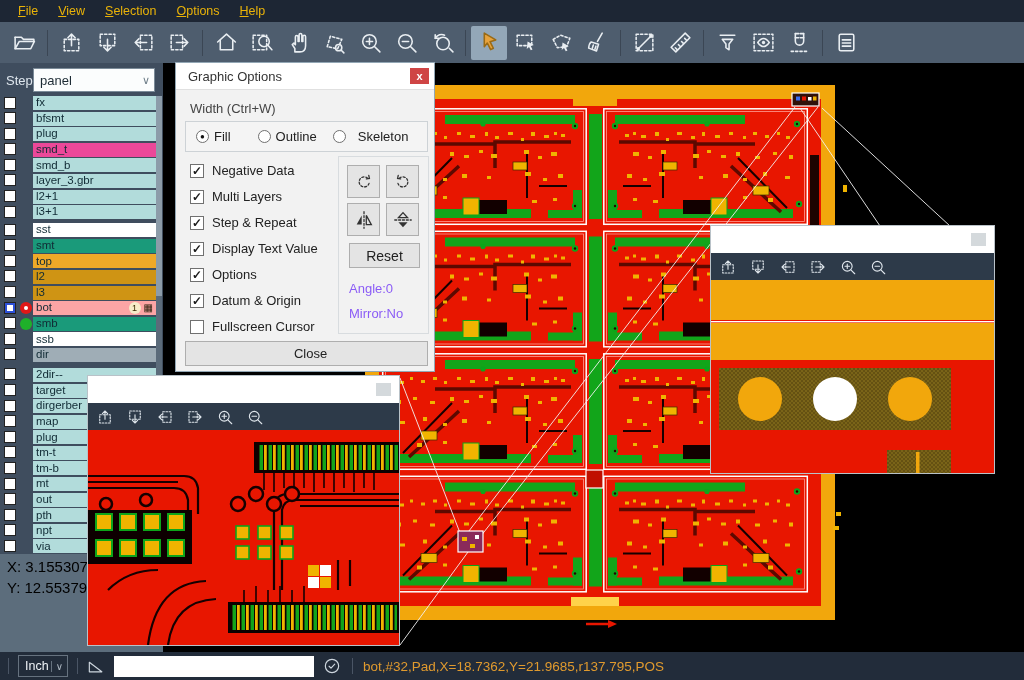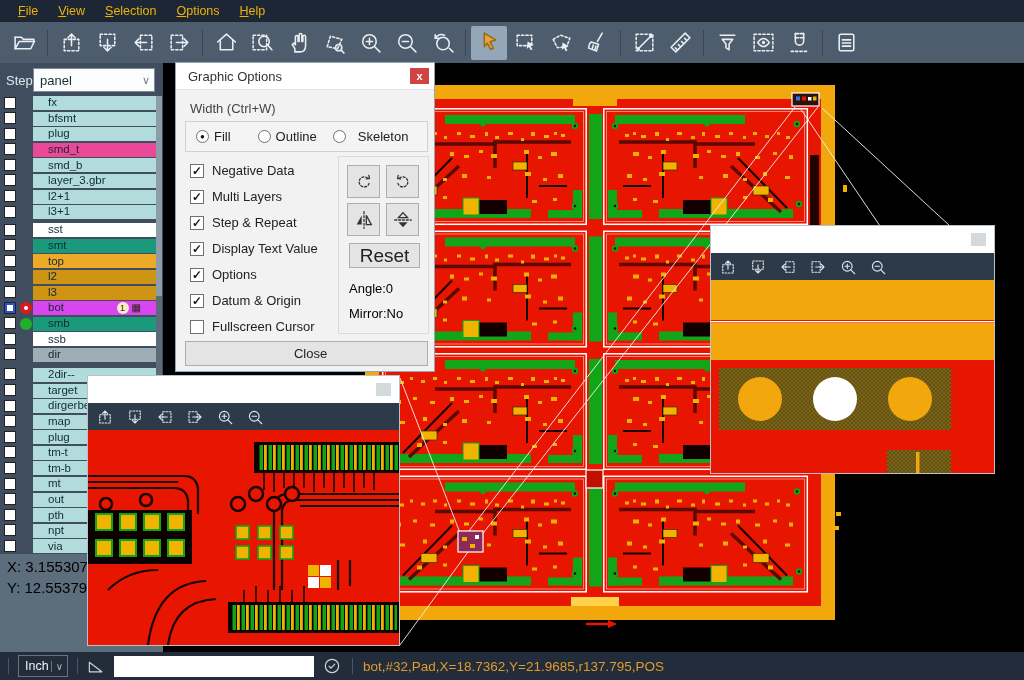--- a/index.html
+++ b/index.html
@@ -32,21 +32,21 @@
   #layer-list { position:absolute; left:0; top:33px; width:163px; }
   .layer-row { position:relative; height:14px; margin-bottom:1.6px; cursor:default; }
   .layer-row:nth-child(9) { margin-top:4px; }
   .layer-row:nth-child(18) { margin-top:6px; }
   .lcb { position:absolute; left:4px; top:0.5px; width:12px; height:12px; border:1px solid #222;
     display:flex; align-items:center; justify-content:center; }
   .lcb .inner { width:6px; height:6px; }
   .ldot { position:absolute; left:20px; top:1px; width:12px; height:12px; border-radius:50%; }
   .ldot .inner { position:absolute; left:4px; top:4px; width:4px; height:4px; border-radius:50%; }
   .lbar { position:absolute; left:33px; top:0; width:123px; height:14px; font-size:11.5px;
-    color:#112b35; padding:0 15px; display:flex; align-items:center; line-height:1; }
+    color:#112b35; padding:0 3px; display:flex; align-items:center; line-height:1; }
   .lname { flex:1; white-space:nowrap; overflow:hidden; }
   .lbadge { width:12px; height:12px; border-radius:50%; background:#f6ecc9; color:#3a2c00;
     font-size:9px; display:flex; align-items:center; justify-content:center; margin-right:3px; }
   .lbadge:empty, .lgrid:empty { display:none; }
   .lgrid { font-size:10px; color:#2c2410; line-height:1; }
   #layer-scrollbar { position:absolute; right:1px; top:33px; width:6px; height:522px; background:#5b6b7a; }
   #layer-scrollthumb { position:absolute; left:0; top:0; width:6px; height:200px; background:#8c9ca9; }
   #coords-block { position:absolute; left:0; bottom:0; width:163px; height:98px; background:#5c6d7c; }
   .coord-line { color:#000000; font-size:15px; margin:4px 0 0 7px; }
 
@@ -68,22 +68,22 @@
   .rdo { width:13px; height:13px; border:1px solid #707070; border-radius:50%; background:#fff;
     font-size:8px; line-height:12px; text-align:center; color:#111; }
   .chk-row { position:absolute; left:14px; display:flex; align-items:center; gap:8px; }
   .cbx { width:14px; height:14px; border:1px solid #707070; background:#fff; font-size:12px;
     font-weight:bold; line-height:12px; text-align:center; color:#1a1a1a; }
   #right-group { position:absolute; left:162px; top:93px; width:91px; height:178px; border:1px solid #d8dcdf; }
   .sq-btn { position:absolute; width:33px; height:33px; background:#e4e4e4; border:1px solid #aeaeae;
     display:flex; align-items:center; justify-content:center; }
   .sq-btn svg { width:22px; height:22px; stroke:#333; fill:none; stroke-width:1.4; stroke-linecap:round; }
   #reset-btn { position:absolute; left:10px; top:86px; width:71px; height:25px; background:#e4e4e4;
-    border:1px solid #aeaeae; display:flex; align-items:center; justify-content:center; font-size:19px; }
-  .info-line { position:absolute; left:10px; font-size:13px; color:#000000; }
+    border:1px solid #aeaeae; display:flex; align-items:center; justify-content:center; font-size:14px; }
+  .info-line { position:absolute; left:10px; font-size:13px; color:#8b5cf6; }
   #close-btn { position:absolute; left:9px; top:278px; width:243px; height:25px; background:#e4e4e4;
     border:1px solid #aeaeae; display:flex; align-items:center; justify-content:center; font-size:13px;padding-left:8px; }
 
   
   .zwin { position:absolute; border:1px solid #b9c2c8; z-index:8; }
   .zwin-title { position:relative; height:27px; background:#fff; }
   .zwin-btn { position:absolute; right:8px; top:7px; width:15px; height:13px; background:#d4d9dc; }
   .zwin-tools { height:27px; background:#2d3a49; display:flex; align-items:center; gap:12px; padding-left:8px; }
   .zwin-tools svg { width:18px; height:18px; stroke:#dfe6ec; fill:none; stroke-width:1.5;
     stroke-linecap:round; stroke-linejoin:round; }
@@ -604,21 +604,21 @@
 
       </span>
     </div>
       <div class="layer-row">
       <span class="lcb" style="background: rgb(43, 80, 216);">
           <span class="inner" style="background: rgb(255, 255, 255);"></span>
         </span>
       <span class="ldot" style="background: rgb(224, 24, 24);">
           <span class="inner" style="background: rgb(255, 255, 255);"></span>
         </span>
-      <span class="lbar" style="background: #d946ef;">
+      <span class="lbar" style="background: #fca5a5;">
         <span class="lname">bot</span>
         <span class="lbadge">1</span>
         <span class="lgrid">▦</span>
       </span>
     </div>
       <div class="layer-row">
       <span class="lcb" style="background: rgb(255, 255, 255);">
           <span class="inner"></span>
         </span>
       <span class="ldot" style="background: rgb(31, 176, 42);">

